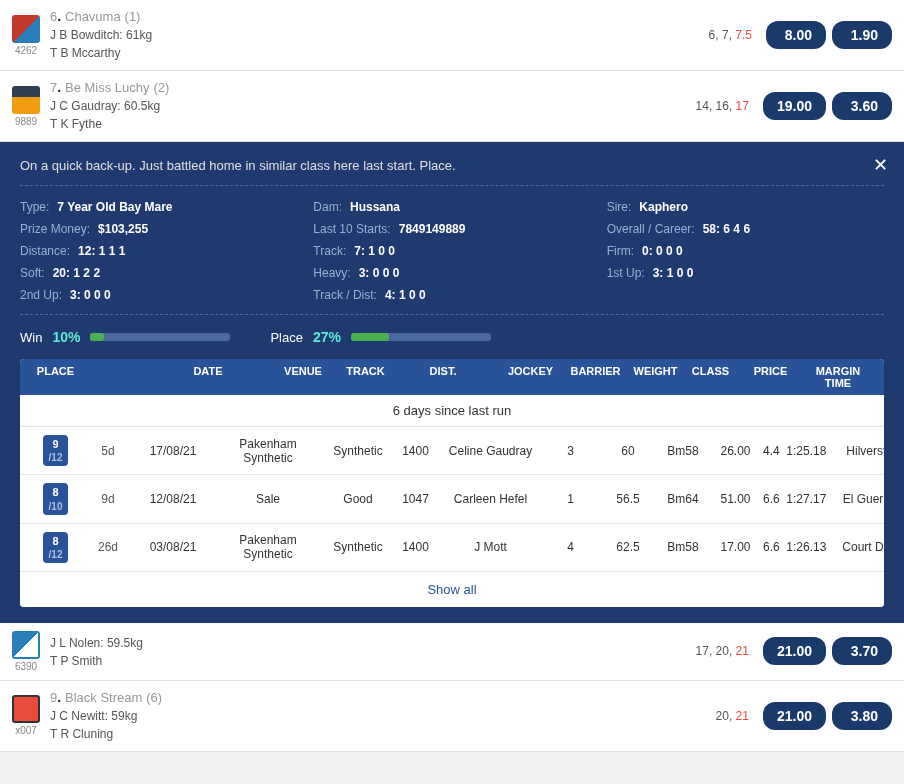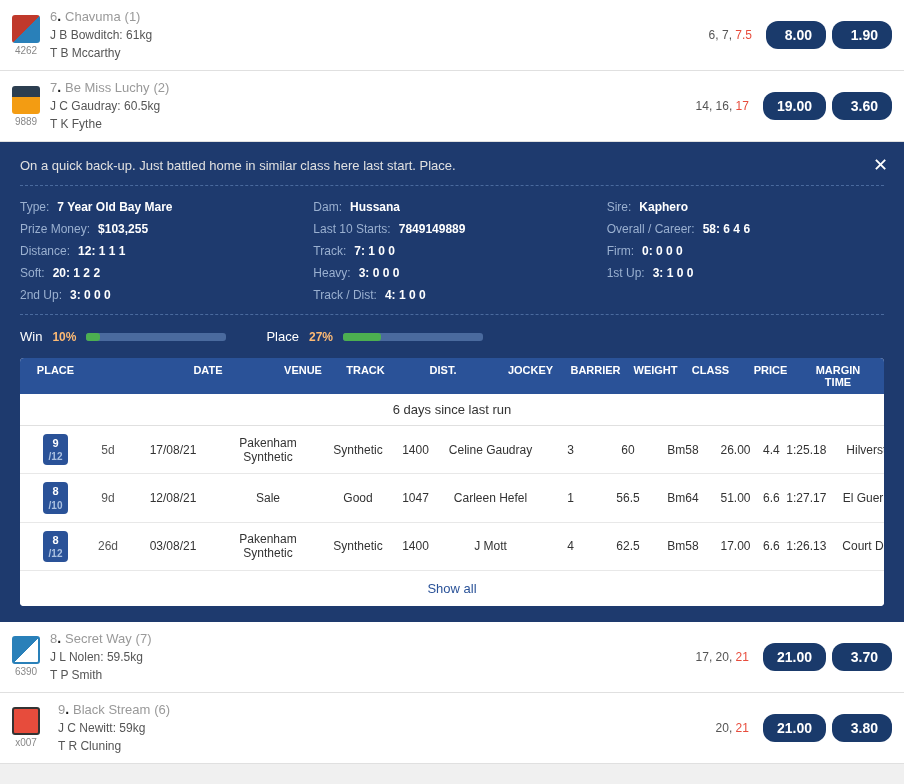--- a/index.html
+++ b/index.html
@@ -72,21 +72,21 @@
     .stat-value { color: #fff; font-size: 12px; font-weight: bold; }
 
     .win-place-row {
       display: flex;
       gap: 40px;
       margin-bottom: 14px;
       align-items: center;
     }
     .wp-item { display: flex; align-items: center; gap: 10px; }
     .wp-label { color: #fff; font-size: 13px; }
-    .wp-pct { color: #fdba74; font-size: 12px; font-weight: bold; }
+    .wp-pct { color: #5eead4; font-size: 14px; font-weight: bold; }
     .progress-bar-bg { background: #4a6a9e; border-radius: 3px; height: 8px; width: 140px; }
     .progress-bar-fill { height: 8px; border-radius: 3px; }
     .progress-green { background: #4caf50; }
 
     
     .race-table {
       background: #fff;
       border-radius: 4px;
       overflow: hidden;
     }
@@ -379,41 +379,36 @@
     </div>
   </div>
 </div>
 
 <div class="horse-row">
   <div style="display:flex; align-items:center; margin-right:10px; flex-direction:column;">
     <div class="silk-secretway"></div>
     <div style="font-size:10px;color:#888;margin-top:2px;">6390</div>
   </div>
   <div class="horse-info">
-    <div class="horse-name">
-      <span>8</span>.
-      <span>Secret Way</span>
-      <span>(7)</span>
-    </div>
     <div class="jockey-trainer">
       <div><span>J </span><span>L Nolen: 59.5kg</span></div>
       <div><span>T </span><span>P Smith</span></div>
     </div>
   </div>
   <div class="odds-group">
     <div class="sp-odds">
       <span style="color:#555;">17</span><span style="color:#555;">, </span><span style="color:#555;">20</span><span style="color:#555;">, </span><span style="color:#e74c3c;">21</span>
     </div>
     <button class="odds-btn">21.00</button>
     <button class="odds-btn">3.70</button>
   </div>
 </div>
 
 <div class="horse-row">
-  <div style="display:flex; align-items:center; margin-right:18px; flex-direction:column;">
+  <div style="display:flex; align-items:center; margin-right:10px; flex-direction:column;">
     <div class="silk-blackstream"></div>
     <div style="font-size:10px;color:#888;margin-top:2px;">x007</div>
   </div>
   <div class="horse-info">
     <div class="horse-name">
       <span>9</span>.
       <span>Black Stream</span>
       <span>(6)</span>
     </div>
     <div class="jockey-trainer">

